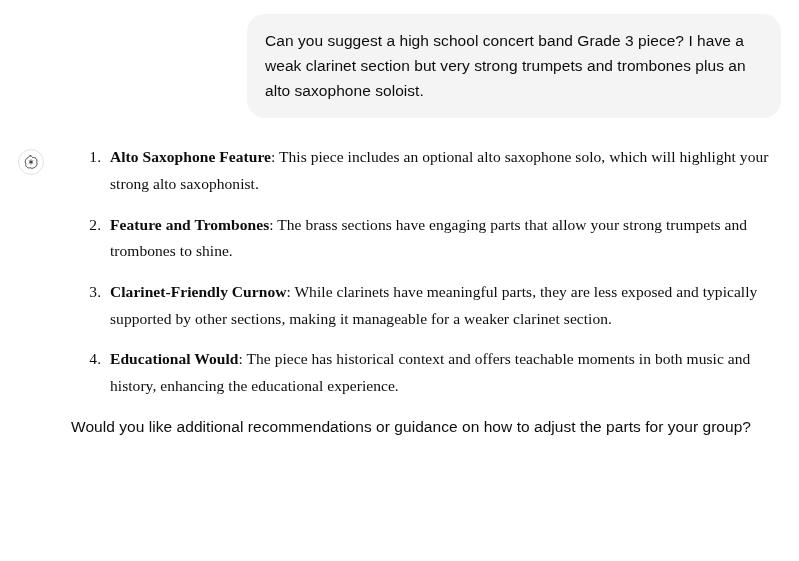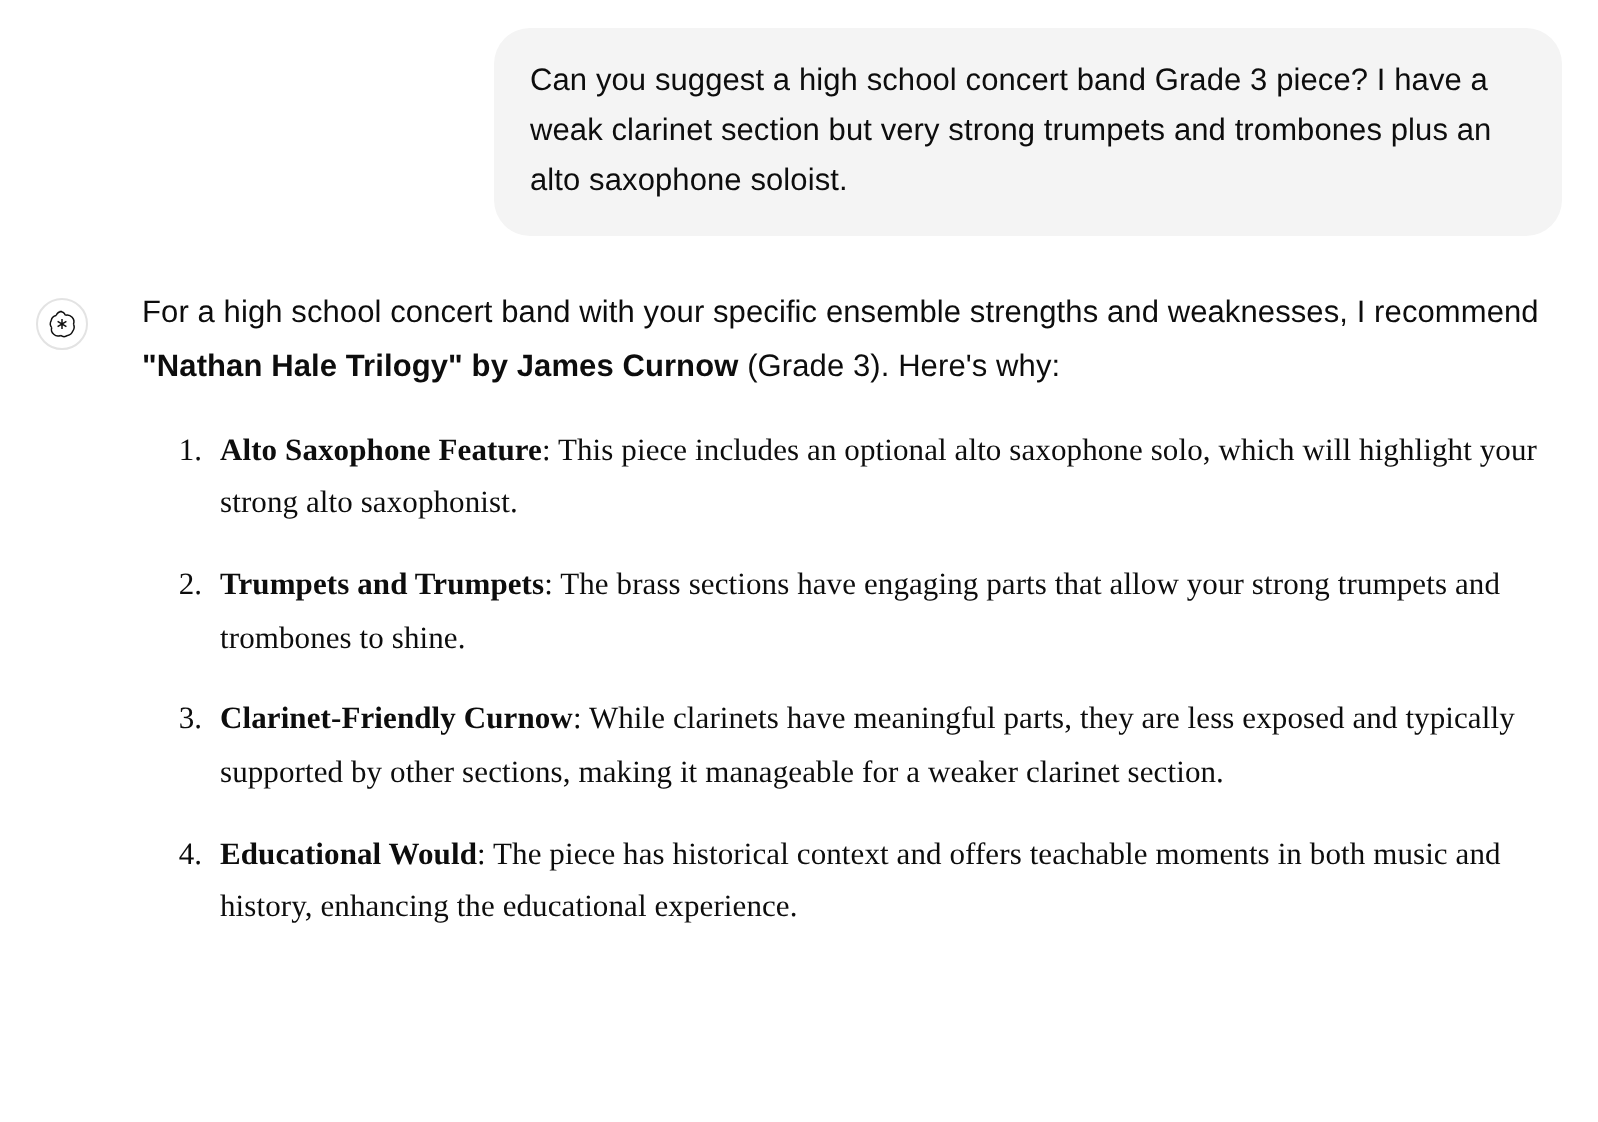--- a/index.html
+++ b/index.html
@@ -98,25 +98,25 @@
 
   <div class="assistant-row">
     <div class="avatar">
       <svg width="16" height="16" viewBox="0 0 24 24" fill="none" stroke="#0d0d0d" stroke-width="1.1">
         <path d="M12 2.6c-2 0-3.7 1.2-4.4 3M7.6 5.6C5.7 6 4.2 7.5 3.9 9.4M3.9 9.4c-1 1.7-.8 3.8.4 5.3M4.3 14.7c-.6 1.8 0 3.8 1.5 5M5.8 19.7c1.4 1.3 3.4 1.6 5.1.9M10.9 20.6c1.6 1.1 3.7 1.1 5.3 0M16.2 20.6c1.8-.3 3.3-1.6 3.9-3.3M20.1 17.3c1.1-1.5 1.3-3.5.5-5.2M20.6 12.1c.7-1.8.3-3.8-1-5.2M19.6 6.9c-1.3-1.4-3.3-2-5.1-1.5M14.5 5.4c-.7-1.7-2.4-2.8-4.3-2.8"></path>
         <path d="M12 8.2v7.6M8.7 10.1l6.6 3.8M15.3 10.1l-6.6 3.8"></path>
       </svg>
     </div>
 
     <div class="assistant-body">
-      <p><span>For a high school concert band with your specific ensemble strengths and weaknesses, I recommend </span><b>"Nathan Hale Trilogy" by James Curnow</b><span> (Grade 3). Here's why:</span></p>
 
       <ol class="rec-list">
         <li><b>Alto Saxophone Feature</b><span>: This piece includes an optional alto saxophone solo, which will highlight your strong alto saxophonist.</span></li>
-        <li><b>Trumpets and Trumpets</b><span>: The brass sections have engaging parts that allow your strong trumpets and trombones to shine.</span></li>
+        <li><b>Feature and Trombones</b><span>: The brass sections have engaging parts that allow your strong trumpets and trombones to shine.</span></li>
         <li><b>Clarinet-Friendly Curnow</b><span>: While clarinets have meaningful parts, they are less exposed and typically supported by other sections, making it manageable for a weaker clarinet section.</span></li>
         <li><b>Educational Would</b><span>: The piece has historical context and offers teachable moments in both music and history, enhancing the educational experience.</span></li>
       </ol>
 
+      <p class="last">Would you like additional recommendations or guidance on how to adjust the parts for your group?</p>
     </div>
   </div>
 
 </div>
 
 </body></html>

